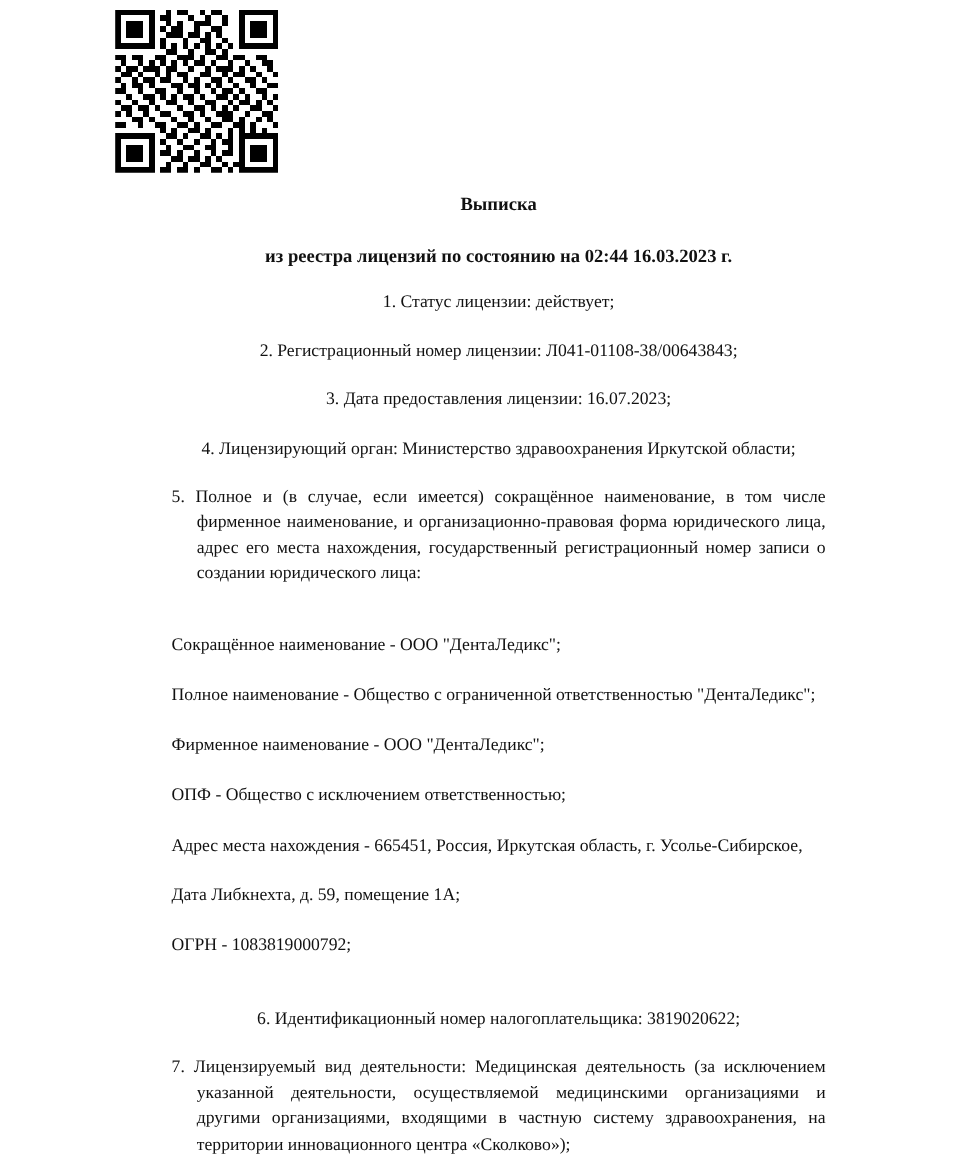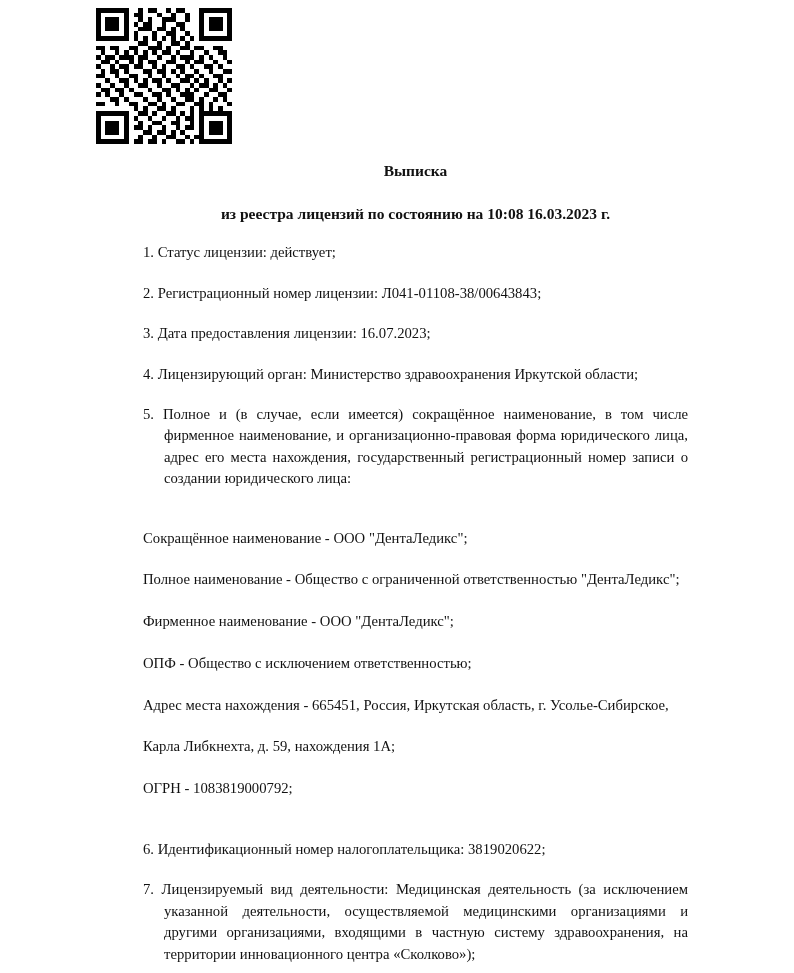--- a/index.html
+++ b/index.html
@@ -46,21 +46,21 @@
     text-align: center;
     font-weight: bold;
     font-size: 15.5px;
     line-height: 1.2;
     margin: 24px 0 0 0;
   }
   .item {
     margin-top: 19px;
     font-size: 14.7px;
     line-height: 1.46;
-    text-align: left;
+    text-align: center;
   }
   .item.justify {
     text-align: justify;
     padding-left: 10px;
     text-indent: -10px;
   }
   .item.hang {
     padding-left: 21px;
     text-indent: -21px;
   }
@@ -344,35 +344,35 @@
           <rect x="17" y="28" width="2" height="1"></rect>
           <rect x="20" y="28" width="1" height="1"></rect>
           <rect x="22" y="28" width="7" height="1"></rect>
       </g>
     </svg>
   </div>
 
   <div class="doc-body">
 
     <div class="title">Выписка</div>
-    <div class="subtitle">из реестра лицензий по состоянию на 10:08 16.03.2023 г.</div>
+    <div class="subtitle">из реестра лицензий по состоянию на 02:44 16.03.2023 г.</div>
 
     <div class="item hang">1. Статус лицензии: действует;</div>
     <div class="item hang">2. Регистрационный номер лицензии: Л041-01108-38/00643843;</div>
     <div class="item hang">3. Дата предоставления лицензии: 16.07.2023;</div>
     <div class="item hang">4. Лицензирующий орган: Министерство здравоохранения Иркутской области;</div>
     <div class="item hang justify" style="text-align: justify; text-indent: -21px; padding-left: 21px;">5. Полное и (в случае, если имеется) сокращённое наименование, в том числе фирменное наименование, и организационно-правовая форма юридического лица, адрес его места нахождения, государственный регистрационный номер записи о создании юридического лица:</div>
 
     <div class="block">
       <span class="line">Сокращённое наименование - ООО "ДентаЛедикс";</span>
       <span class="line">Полное наименование - Общество с ограниченной ответственностью "ДентаЛедикс";</span>
       <span class="line">Фирменное наименование - ООО "ДентаЛедикс";</span>
       <span class="line">ОПФ - Общество с исключением ответственностью;</span>
       <span class="line">Адрес места нахождения - 665451, Россия, Иркутская область, г. Усолье-Сибирское,</span>
-      <span class="line">Карла Либкнехта, д. 59, нахождения 1А;</span>
+      <span class="line">Дата Либкнехта, д. 59, помещение 1А;</span>
       <span class="line">ОГРН - 1083819000792;</span>
     </div>
 
     <div class="item hang">6. Идентификационный номер налогоплательщика: 3819020622;</div>
     <div class="item hang" style="text-align: justify;">7. Лицензируемый вид деятельности: Медицинская деятельность (за исключением указанной деятельности, осуществляемой медицинскими организациями и другими организациями, входящими в частную систему здравоохранения, на территории инновационного центра «Сколково»);</div>
 
   </div>
 </div>
 
 </body></html>

